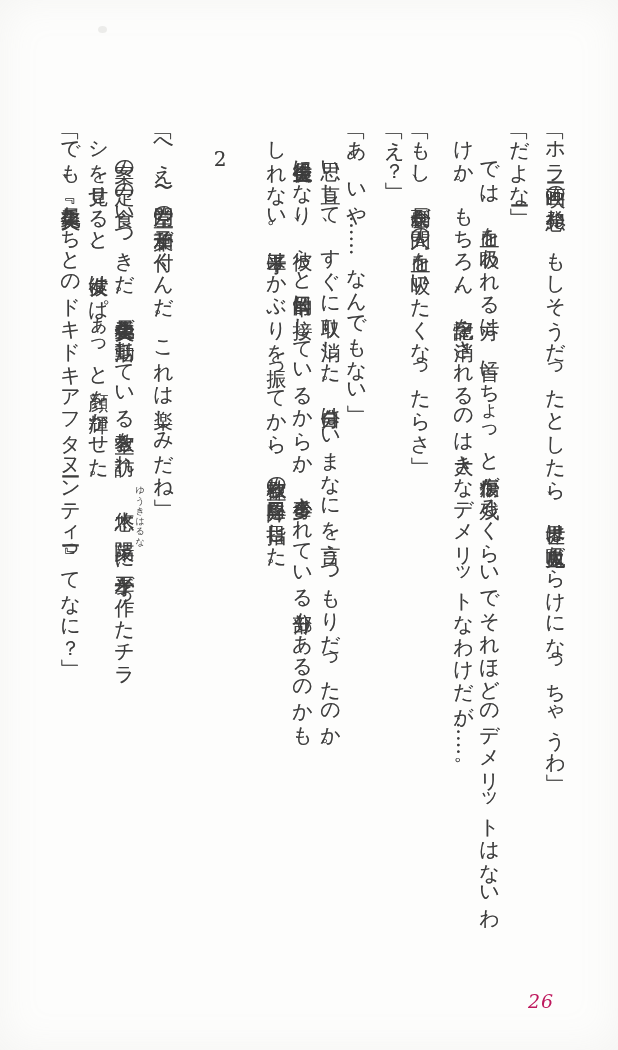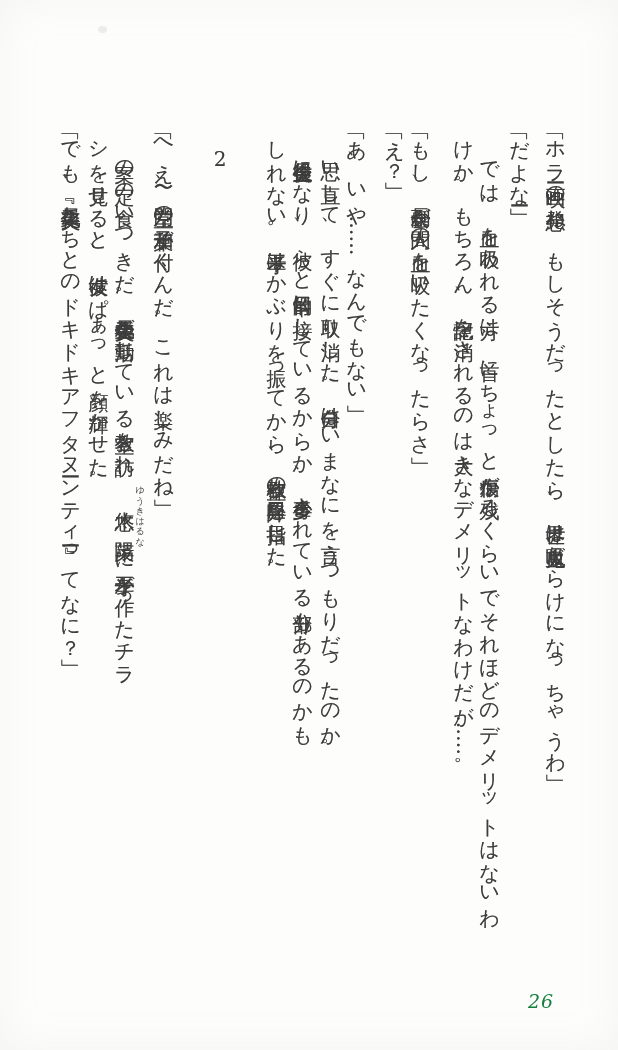--- a/index.html
+++ b/index.html
@@ -61,21 +61,21 @@
     letter-spacing: 0;
     text-shadow: none;
   }
   .page-number {
     position: absolute;
     left: 528px;
     top: 990px;
     font-family: "DejaVu Serif", "Liberation Serif", serif;
     font-style: italic;
     font-size: 19px;
-    color: #15803d;
+    color: #be185d;
     letter-spacing: 1px;
   }
 </style>
 </head>
 <body>
 
 <div class="book-page">
   <div class="scan-speck"></div>
   <div class="text-area">
       <p class="text-line" style="margin-left: 10px;">「ホラー映画の発想ね。もしそうだったとしたら、世界は吸血鬼だらけになっちゃうわ」</p>

